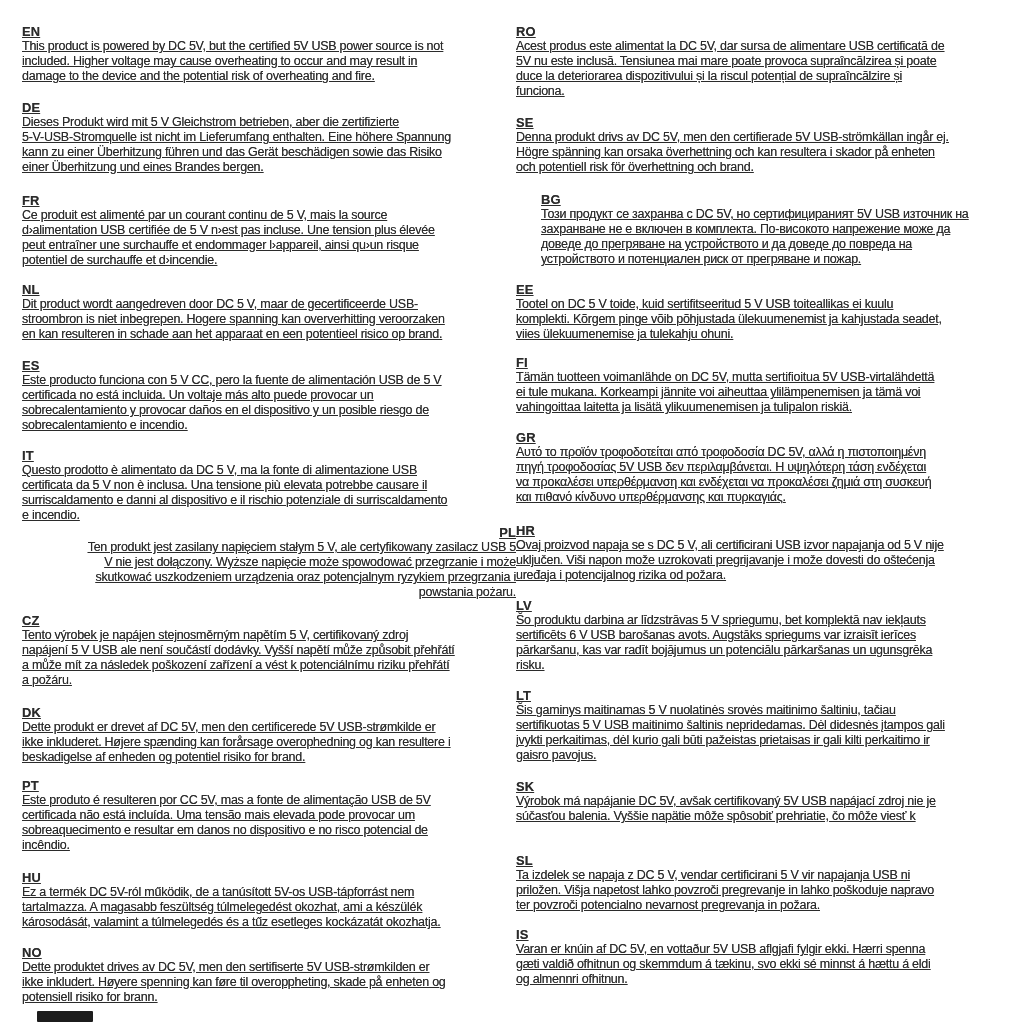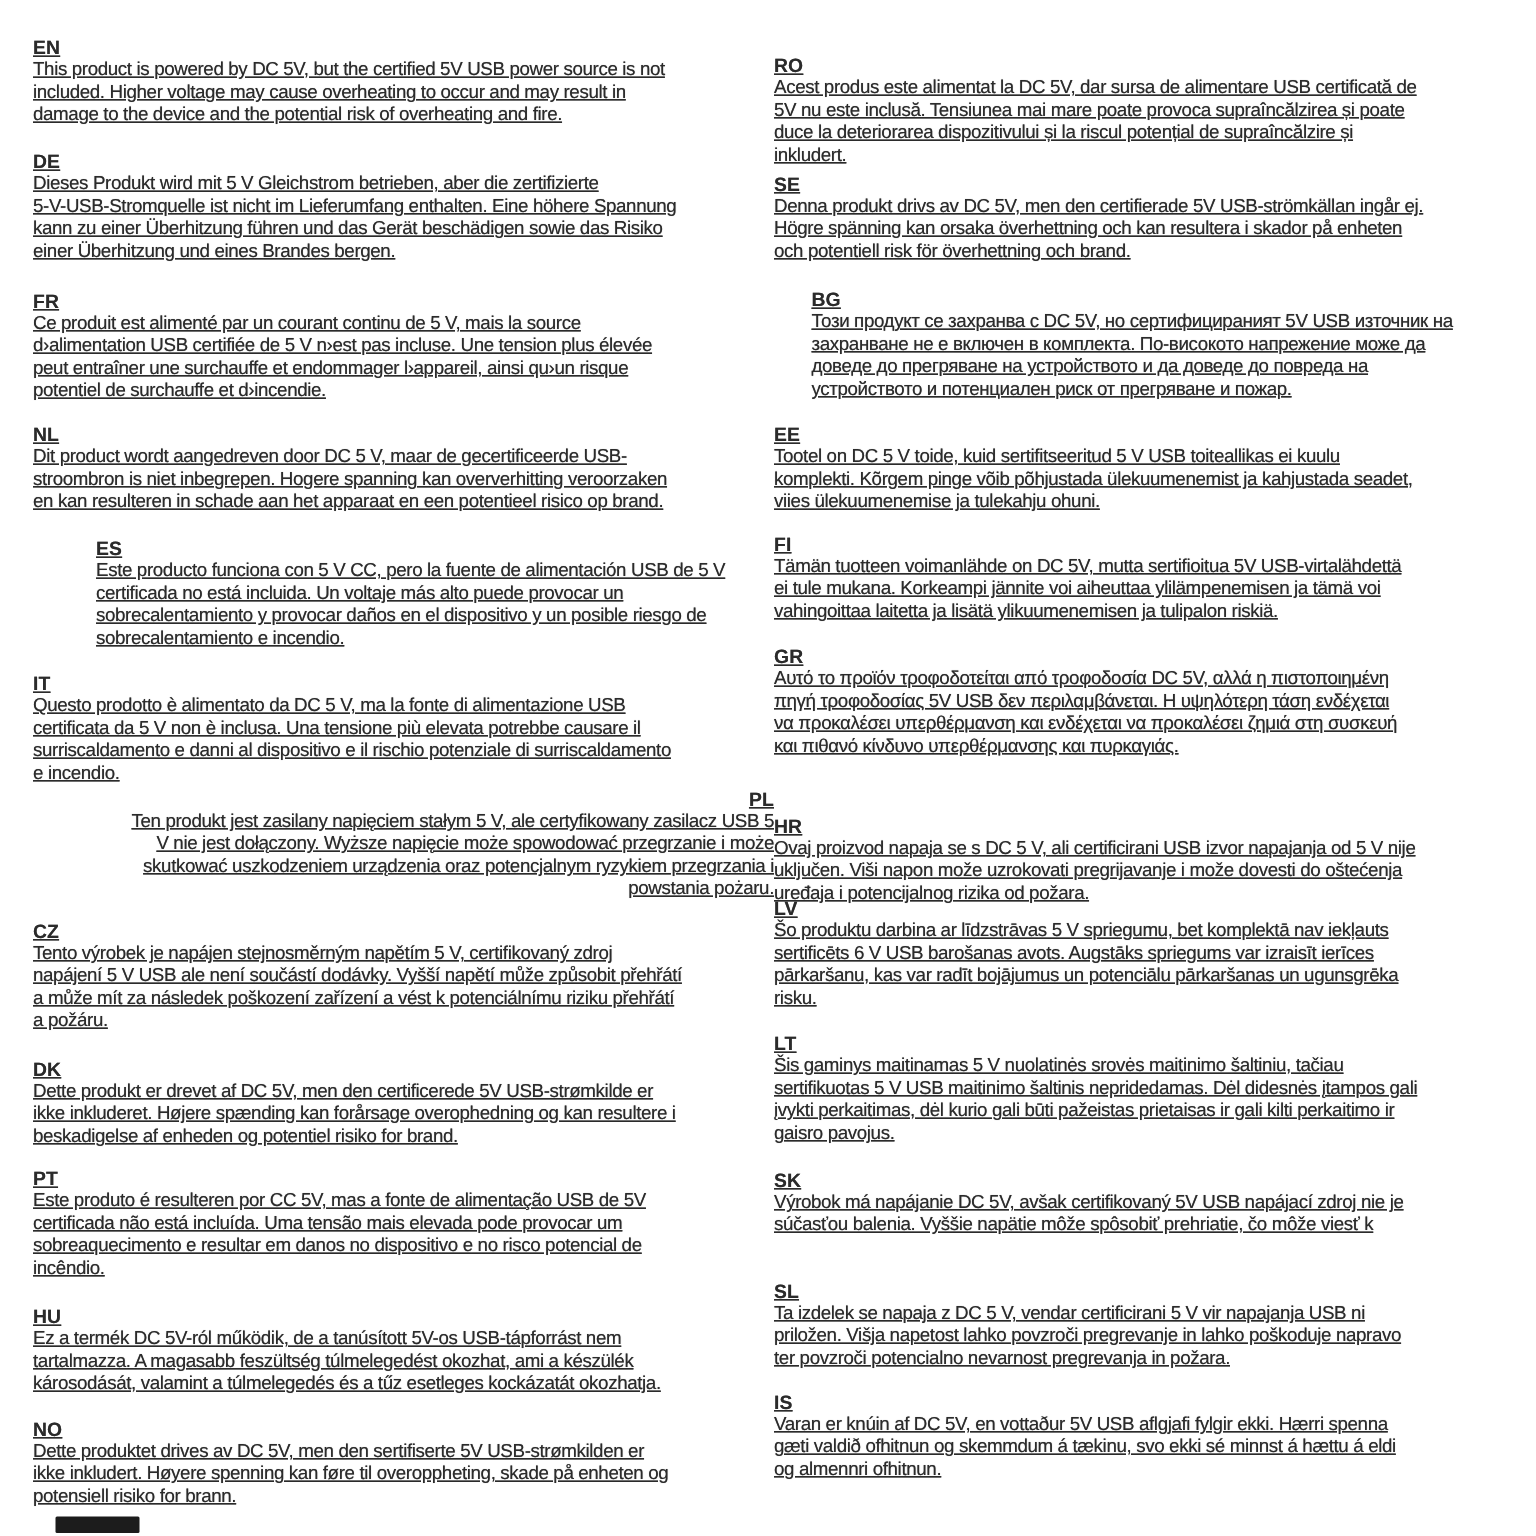--- a/index.html
+++ b/index.html
@@ -63,21 +63,21 @@
         <div class="text-line">d›alimentation USB certifiée de 5 V n›est pas incluse. Une tension plus élevée</div>
         <div class="text-line">peut entraîner une surchauffe et endommager l›appareil, ainsi qu›un risque</div>
         <div class="text-line">potentiel de surchauffe et d›incendie.</div>
       </div>
       <div class="lang-section col-left" style="top: 282px;">
         <div class="lang-code">NL</div>
         <div class="text-line">Dit product wordt aangedreven door DC 5 V, maar de gecertificeerde USB-</div>
         <div class="text-line">stroombron is niet inbegrepen. Hogere spanning kan oververhitting veroorzaken</div>
         <div class="text-line">en kan resulteren in schade aan het apparaat en een potentieel risico op brand.</div>
       </div>
-      <div class="lang-section col-left" style="top: 358px; margin-left: 42px;">
+      <div class="lang-section col-left" style="top: 358px;">
         <div class="lang-code">ES</div>
         <div class="text-line">Este producto funciona con 5 V CC, pero la fuente de alimentación USB de 5 V</div>
         <div class="text-line">certificada no está incluida. Un voltaje más alto puede provocar un</div>
         <div class="text-line">sobrecalentamiento y provocar daños en el dispositivo y un posible riesgo de</div>
         <div class="text-line">sobrecalentamiento e incendio.</div>
       </div>
       <div class="lang-section col-left" style="top: 448px;">
         <div class="lang-code">IT</div>
         <div class="text-line">Questo prodotto è alimentato da DC 5 V, ma la fonte di alimentazione USB</div>
         <div class="text-line">certificata da 5 V non è inclusa. Una tensione più elevata potrebbe causare il</div>
@@ -116,26 +116,26 @@
         <div class="text-line">Ez a termék DC 5V-ról működik, de a tanúsított 5V-os USB-tápforrást nem</div>
         <div class="text-line">tartalmazza. A magasabb feszültség túlmelegedést okozhat, ami a készülék</div>
         <div class="text-line">károsodását, valamint a túlmelegedés és a tűz esetleges kockázatát okozhatja.</div>
       </div>
       <div class="lang-section col-left" style="top: 945px;">
         <div class="lang-code">NO</div>
         <div class="text-line">Dette produktet drives av DC 5V, men den sertifiserte 5V USB-strømkilden er</div>
         <div class="text-line">ikke inkludert. Høyere spenning kan føre til overoppheting, skade på enheten og</div>
         <div class="text-line">potensiell risiko for brann.</div>
       </div>
-      <div class="lang-section col-right" style="top: 24px; margin-top: 12px;">
+      <div class="lang-section col-right" style="top: 24px;">
         <div class="lang-code">RO</div>
         <div class="text-line">Acest produs este alimentat la DC 5V, dar sursa de alimentare USB certificată de</div>
         <div class="text-line">5V nu este inclusă. Tensiunea mai mare poate provoca supraîncălzirea și poate</div>
         <div class="text-line">duce la deteriorarea dispozitivului și la riscul potențial de supraîncălzire și</div>
-        <div class="text-line">inkludert.</div>
+        <div class="text-line">funciona.</div>
       </div>
       <div class="lang-section col-right" style="top: 115px;">
         <div class="lang-code">SE</div>
         <div class="text-line">Denna produkt drivs av DC 5V, men den certifierade 5V USB-strömkällan ingår ej.</div>
         <div class="text-line">Högre spänning kan orsaka överhettning och kan resultera i skador på enheten</div>
         <div class="text-line">och potentiell risk för överhettning och brand.</div>
       </div>
       <div class="lang-section col-right" style="top: 192px; margin-left: 25px;">
         <div class="lang-code">BG</div>
         <div class="text-line">Този продукт се захранва с DC 5V, но сертифицираният 5V USB източник на</div>
@@ -155,21 +155,21 @@
         <div class="text-line">ei tule mukana. Korkeampi jännite voi aiheuttaa ylilämpenemisen ja tämä voi</div>
         <div class="text-line">vahingoittaa laitetta ja lisätä ylikuumenemisen ja tulipalon riskiä.</div>
       </div>
       <div class="lang-section col-right" style="top: 430px;">
         <div class="lang-code">GR</div>
         <div class="text-line">Αυτό το προϊόν τροφοδοτείται από τροφοδοσία DC 5V, αλλά η πιστοποιημένη</div>
         <div class="text-line">πηγή τροφοδοσίας 5V USB δεν περιλαμβάνεται. Η υψηλότερη τάση ενδέχεται</div>
         <div class="text-line">να προκαλέσει υπερθέρμανση και ενδέχεται να προκαλέσει ζημιά στη συσκευή</div>
         <div class="text-line">και πιθανό κίνδυνο υπερθέρμανσης και πυρκαγιάς.</div>
       </div>
-      <div class="lang-section col-right" style="top: 523px; margin-top: 20px;">
+      <div class="lang-section col-right" style="top: 523px;">
         <div class="lang-code">HR</div>
         <div class="text-line">Ovaj proizvod napaja se s DC 5 V, ali certificirani USB izvor napajanja od 5 V nije</div>
         <div class="text-line">uključen. Viši napon može uzrokovati pregrijavanje i može dovesti do oštećenja</div>
         <div class="text-line">uređaja i potencijalnog rizika od požara.</div>
       </div>
       <div class="lang-section col-right" style="top: 598px;">
         <div class="lang-code">LV</div>
         <div class="text-line">Šo produktu darbina ar līdzstrāvas 5 V spriegumu, bet komplektā nav iekļauts</div>
         <div class="text-line">sertificēts 6 V USB barošanas avots. Augstāks spriegums var izraisīt ierīces</div>
         <div class="text-line">pārkaršanu, kas var radīt bojājumus un potenciālu pārkaršanas un ugunsgrēka</div>

